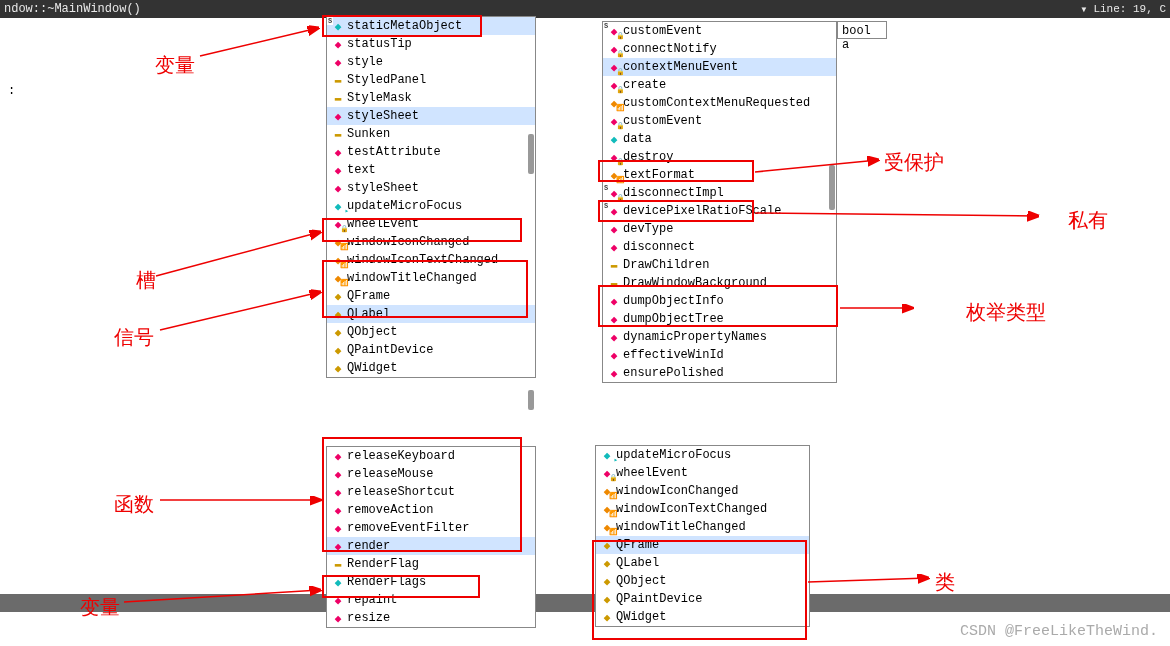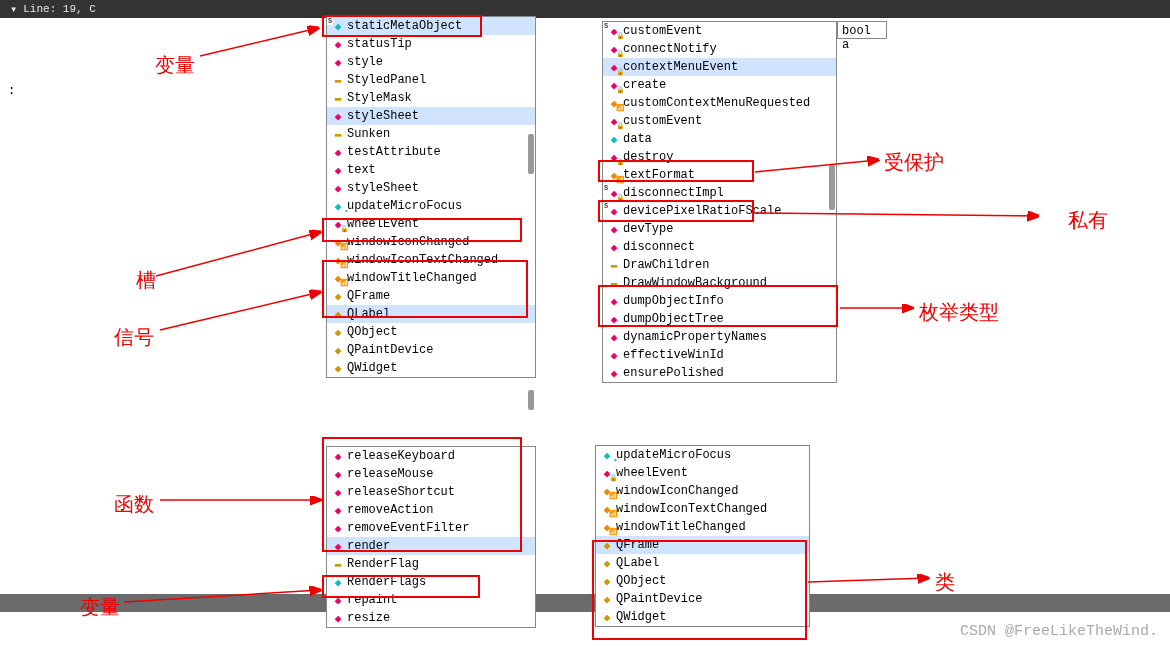--- a/index.html
+++ b/index.html
@@ -19,20 +19,21 @@
 .arrow-head { fill:#e00; }
 .editor-bg { position:absolute; top:18px; left:0; right:0; height:608px; background:#fff; }
 .graybar { position:absolute; left:0; right:0; background:#6b6b6b; height:18px; }
 .watermark { position:absolute; bottom:6px; right:12px; color:#aaa; font-size:15px; font-family:Liberation Mono, monospace; }
 .colon { position:absolute; top:84px; left:8px; color:#000; }
 </style>
 </head>
 <body>
 
 <div class="titlebar">
+  <div class="left">ndow::~MainWindow()</div>
   <div style="padding:0 6px;">▾</div>
   <div class="right">Line: 19, C</div>
 </div>
 
 <div class="editor-bg"></div>
 <div class="colon">:</div>
 <div class="graybar" style="top:594px;"></div>
 
 <div class="popup" id="popup-a" style="left:326px; top:16px; width:210px;">
     <div class="row selected">
@@ -298,21 +299,21 @@
 <div class="redbox" style="left:598px; top:285px; width:240px; height:42px;"></div>
 <div class="redbox" style="left:592px; top:540px; width:215px; height:100px;"></div>
 
 <div class="label" style="left:155px; top:52px;">变量</div>
 <div class="label" style="left:136px; top:267px;">槽</div>
 <div class="label" style="left:114px; top:324px;">信号</div>
 <div class="label" style="left:114px; top:491px;">函数</div>
 <div class="label" style="left:80px; top:594px;">变量</div>
 <div class="label" style="left:884px; top:149px;">受保护</div>
 <div class="label" style="left:1044px; top:207px;margin-left:24px;">私有</div>
-<div class="label" style="left:919px; top:299px;text-align:right;">枚举类型</div>
+<div class="label" style="left:966px; top:299px;text-align:right;">枚举类型</div>
 <div class="label" style="left:935px; top:569px;">类</div>
 
 <svg class="arrow" style="position:absolute; left:0; top:0; width:1170px; height:646px; pointer-events:none;">
   <defs>
       <marker id="ah" markerWidth="8" markerHeight="8" refX="7" refY="3" orient="auto">
         <path d="M0,0 L8,3 L0,6 Z" class="arrow-head"></path>
       </marker>
     </defs>
   <line x1="200" y1="56" x2="318" y2="28" marker-end="url(#ah)"></line>
   <line x1="156" y1="276" x2="320" y2="232" marker-end="url(#ah)"></line>

